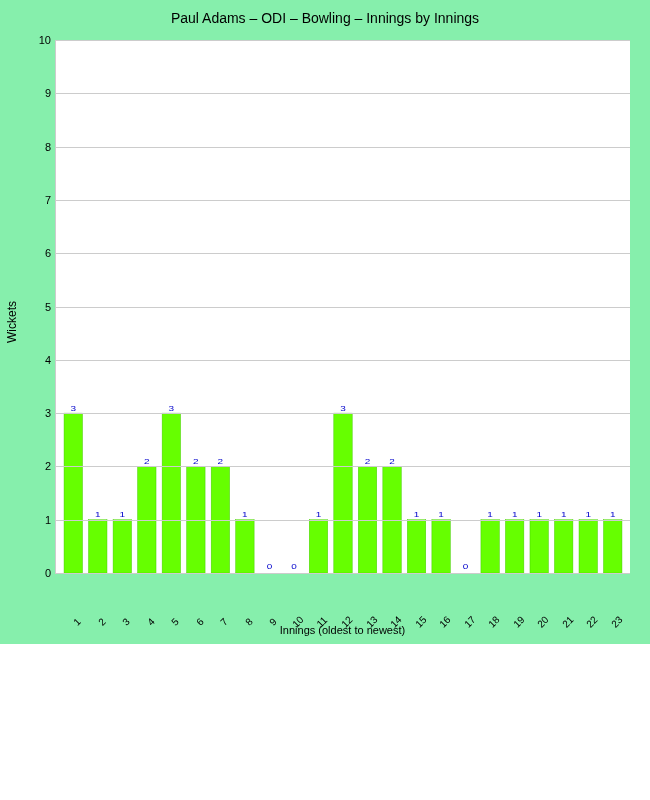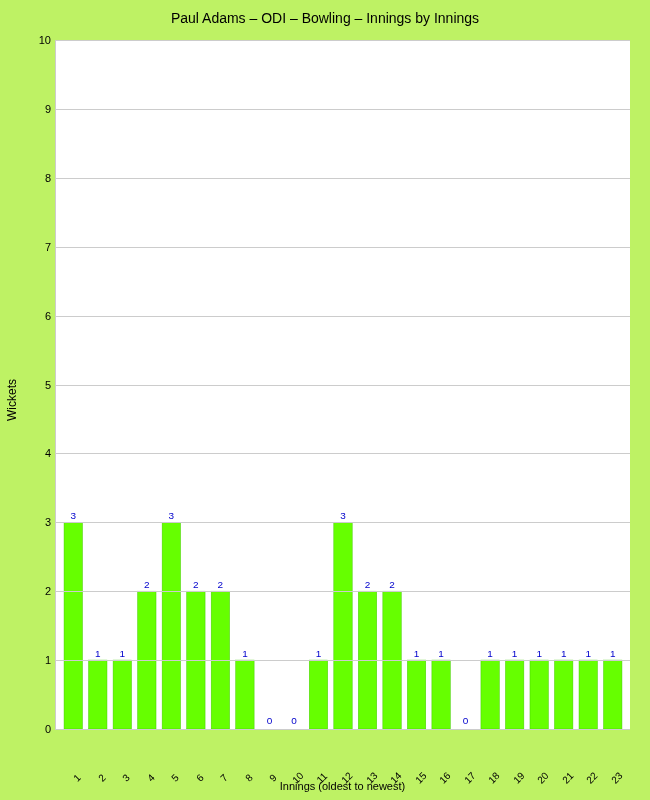--- a/index.html
+++ b/index.html
@@ -7,23 +7,23 @@
       width: 650px;
       height: 800px;
       background: #fff;
       font-family: Arial, sans-serif;
       font-size: 12px;
       color: #000;
       overflow: hidden;
     }
     .chart-container {
       width: 650px;
-      height: 800px;
+      height: 644px;
       position: relative;
-      background: #bef264;
+      background: #86efac;
     }
     .chart-title {
       text-align: center;
       font-size: 14px;
       font-weight: normal;
       padding-top: 10px;
       padding-bottom: 5px;
     }
     .chart-area {
       position: absolute;

